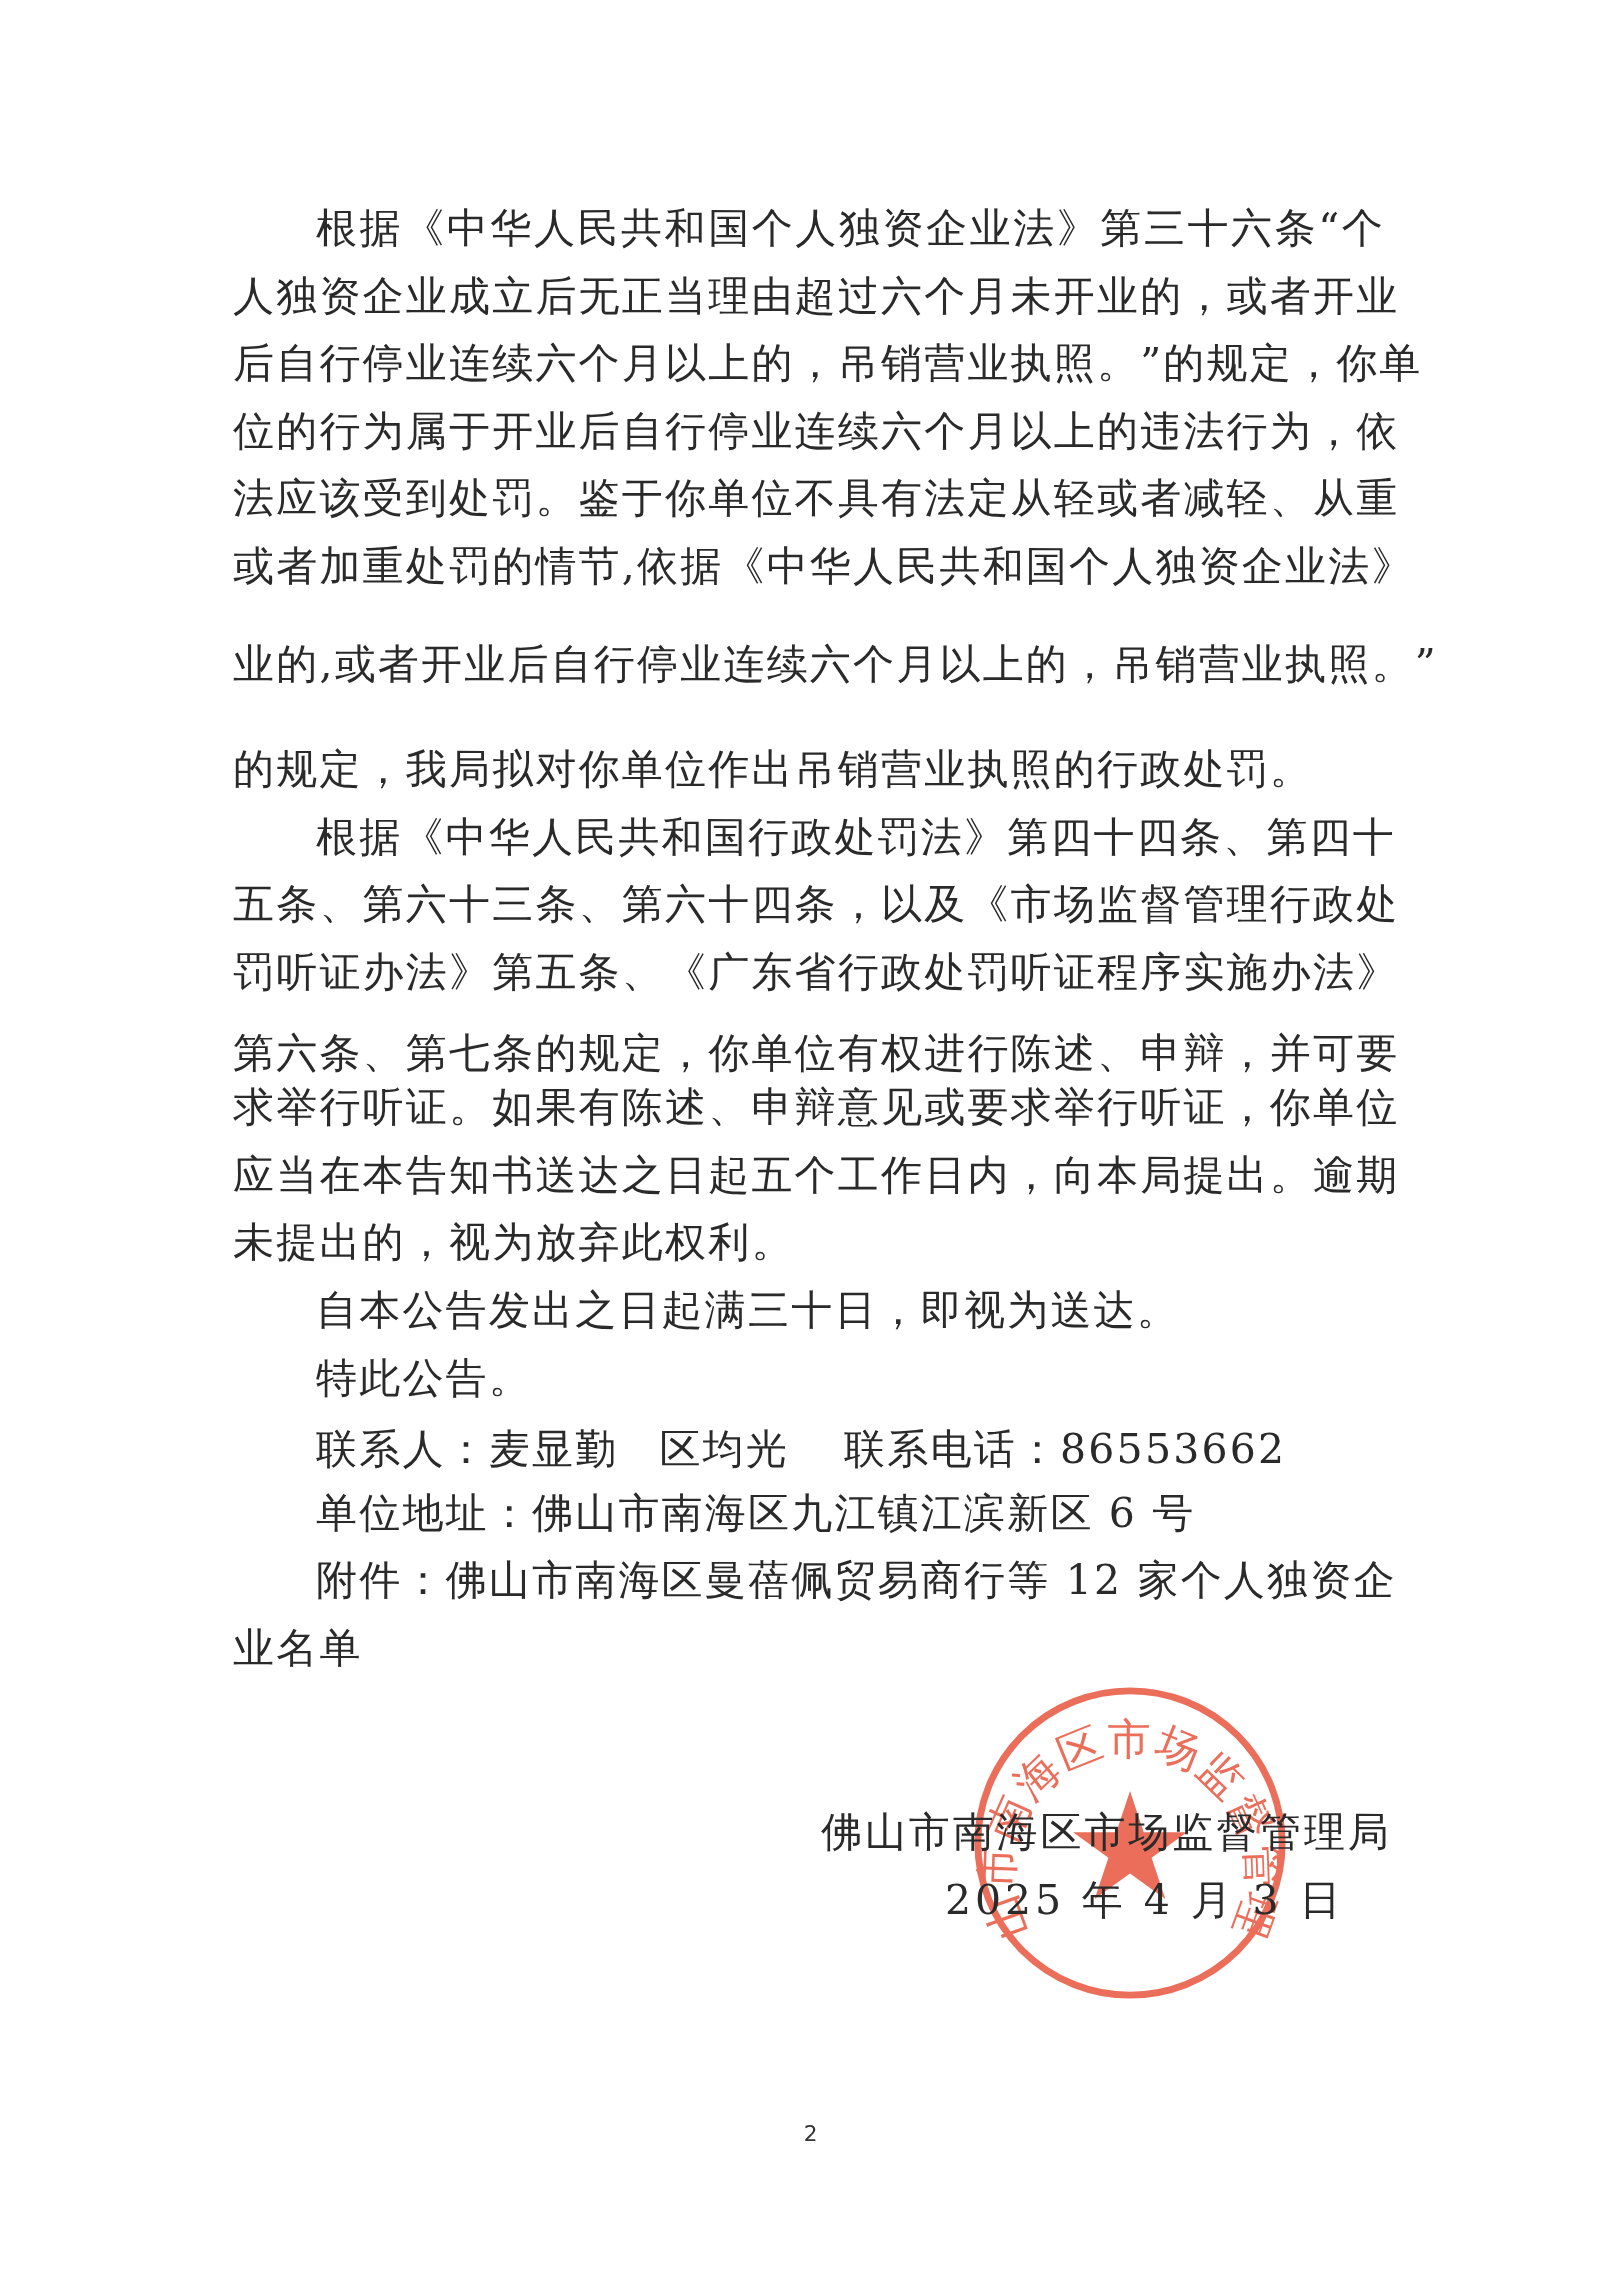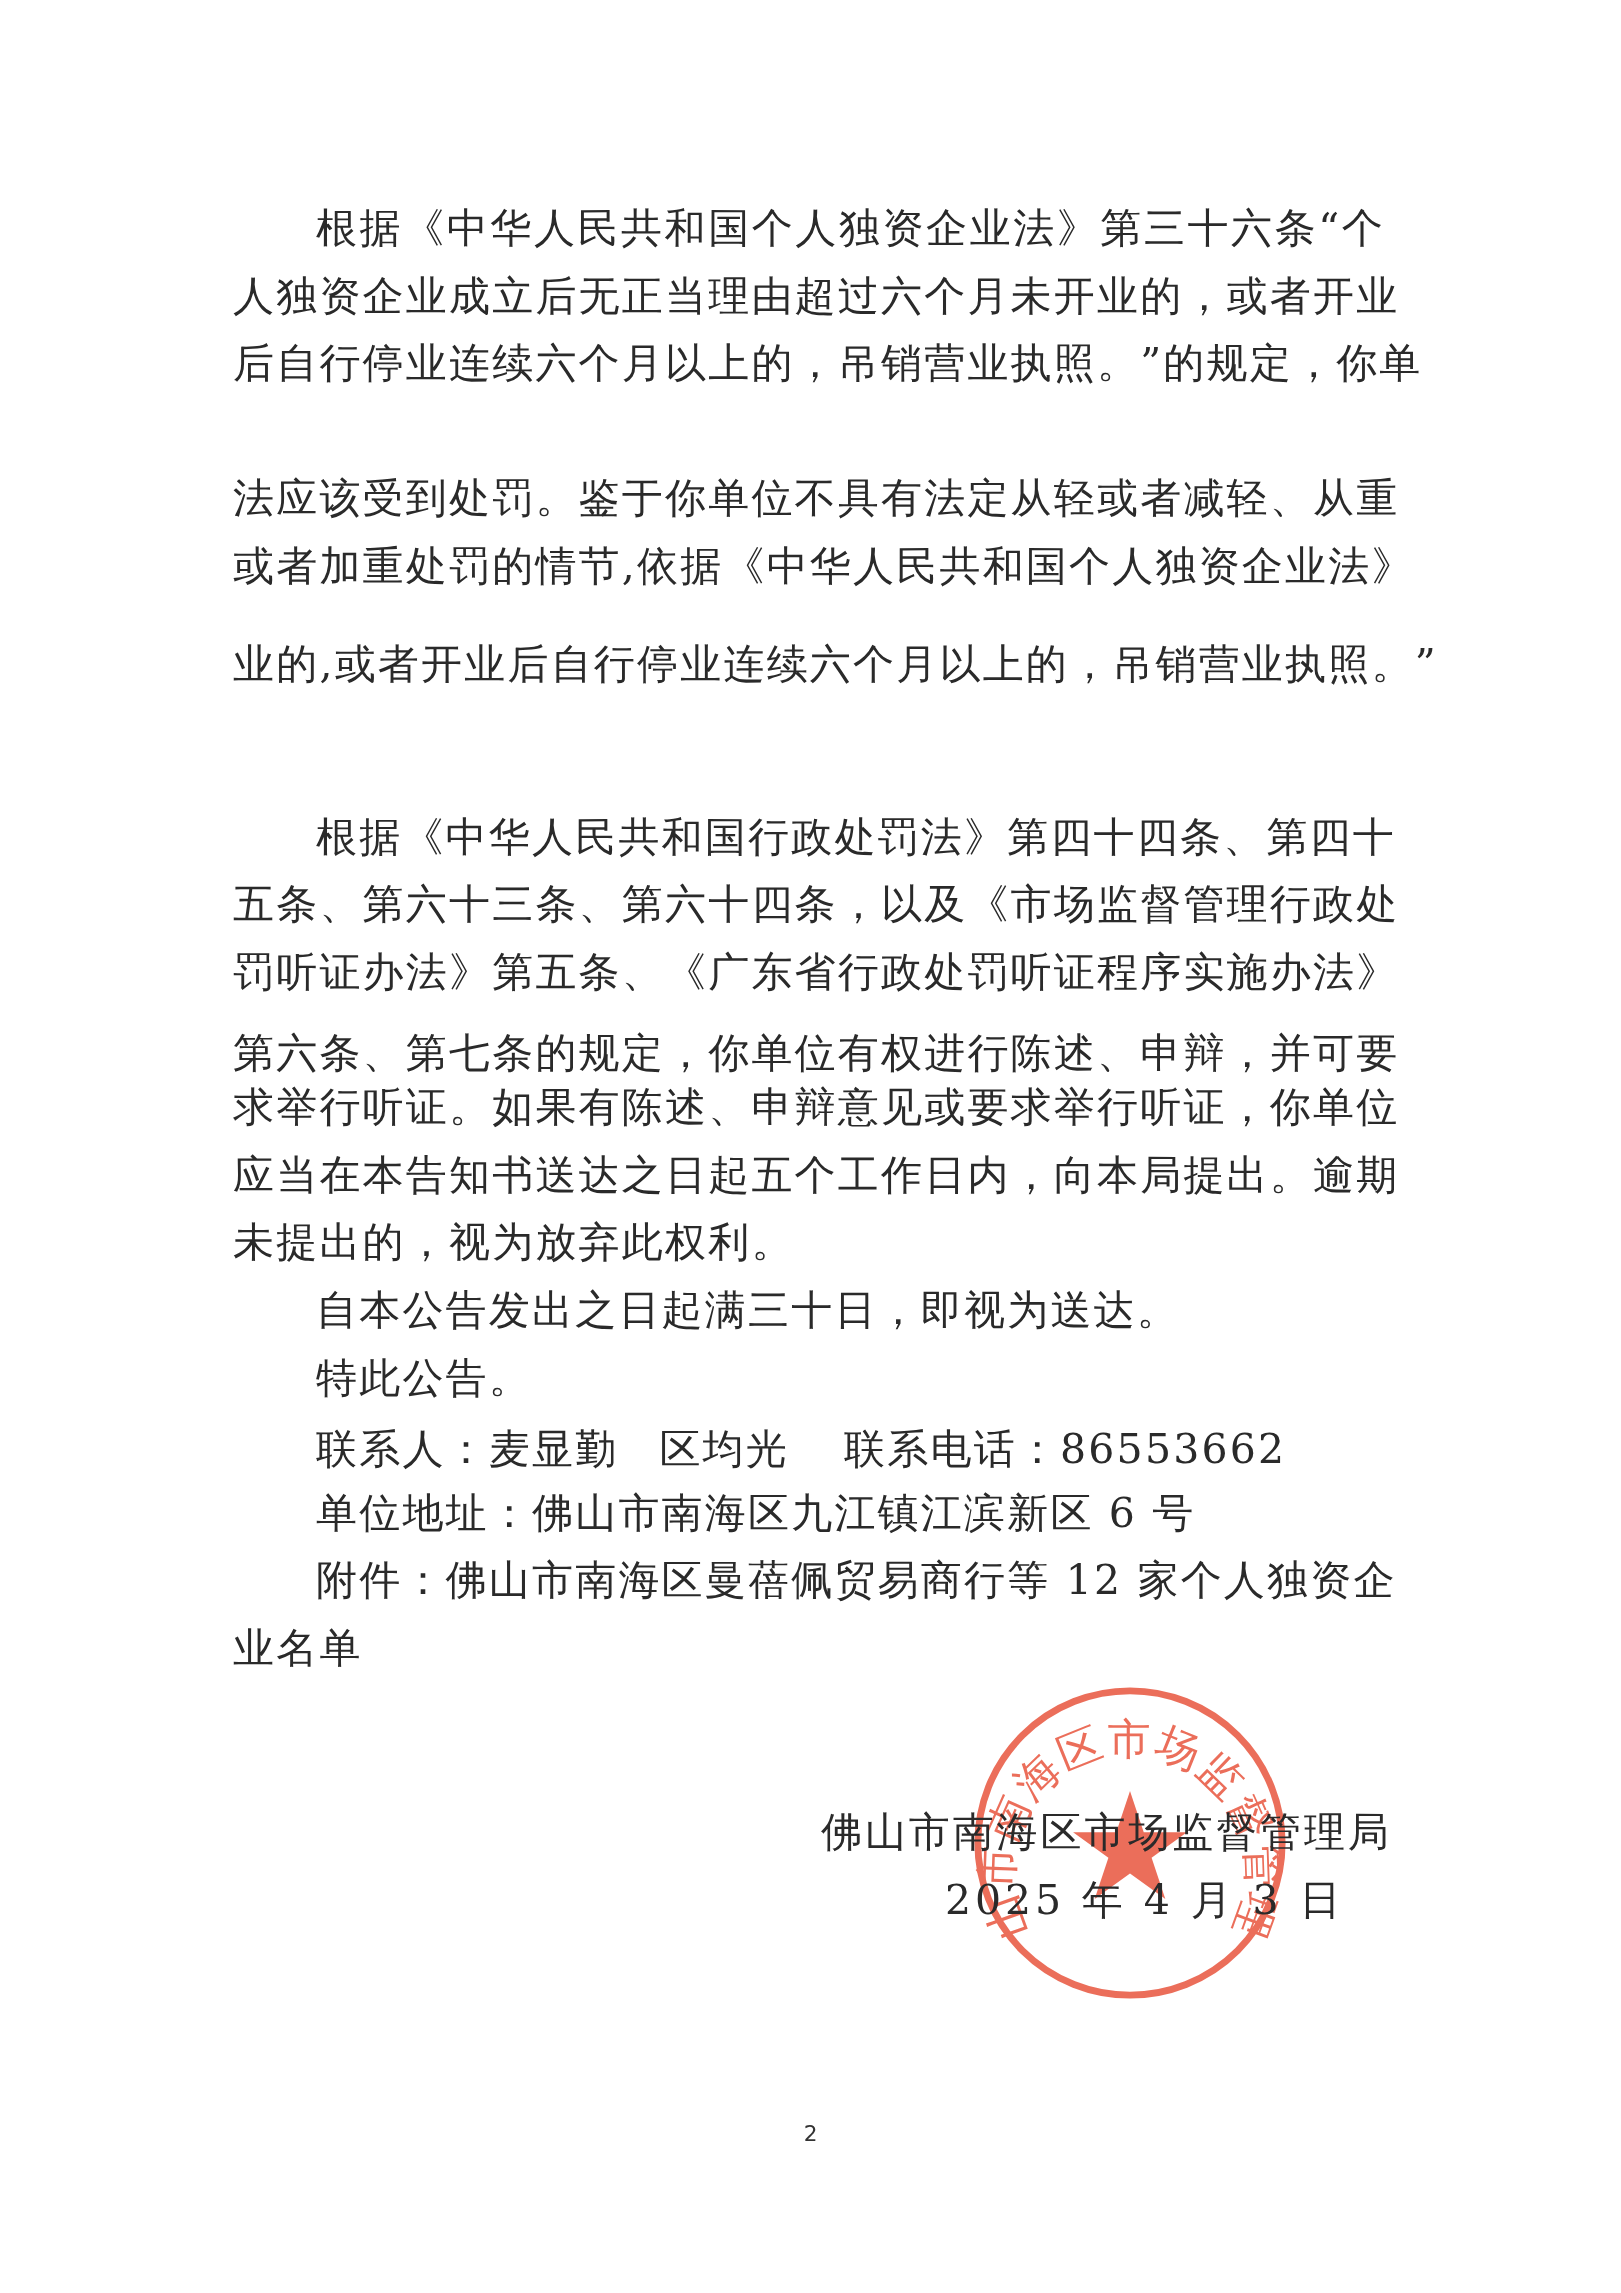--- a/index.html
+++ b/index.html
@@ -16,23 +16,25 @@
   .stamp { position: absolute; left: 970px; top: 1683px; width: 320px; height: 320px; opacity: 0.85; }
 </style>
 </head>
 <body>
 
 <div class="page">
 
   <div class="line indent justify" style="top:203px;width:1069px;">根据《中华人民共和国个人独资企业法》第三十六条“个</div>
   <div class="line justify" style="top:271px;">人独资企业成立后无正当理由超过六个月未开业的，或者开业</div>
   <div class="line justify" style="top:338px;">后自行停业连续六个月以上的，吊销营业执照。”的规定，你单</div>
+  <div class="line justify" style="top:406px;">位的行为属于开业后自行停业连续六个月以上的违法行为，依</div>
   <div class="line justify" style="top:473px;">法应该受到处罚。鉴于你单位不具有法定从轻或者减轻、从重</div>
   <div class="line justify" style="top:541px;">或者加重处罚的情节,依据《中华人民共和国个人独资企业法》</div>
   <div class="line justify" style="top:639px;">业的,或者开业后自行停业连续六个月以上的，吊销营业执照。”</div>
+  <div class="line" style="top:744px;">的规定，我局拟对你单位作出吊销营业执照的行政处罚。</div>
 
   <div class="line indent justify" style="top:812px;width:1069px;">根据《中华人民共和国行政处罚法》第四十四条、第四十</div>
   <div class="line justify" style="top:879px;">五条、第六十三条、第六十四条，以及《市场监督管理行政处</div>
   <div class="line justify" style="top:947px;">罚听证办法》第五条、《广东省行政处罚听证程序实施办法》</div>
   <div class="line justify" style="top:1028px;">第六条、第七条的规定，你单位有权进行陈述、申辩，并可要</div>
   <div class="line justify" style="top:1082px;">求举行听证。如果有陈述、申辩意见或要求举行听证，你单位</div>
   <div class="line justify" style="top:1150px;">应当在本告知书送达之日起五个工作日内，向本局提出。逾期</div>
   <div class="line" style="top:1217px;">未提出的，视为放弃此权利。</div>
 
   <div class="line indent" style="top:1285px;">自本公告发出之日起满三十日，即视为送达。</div>

